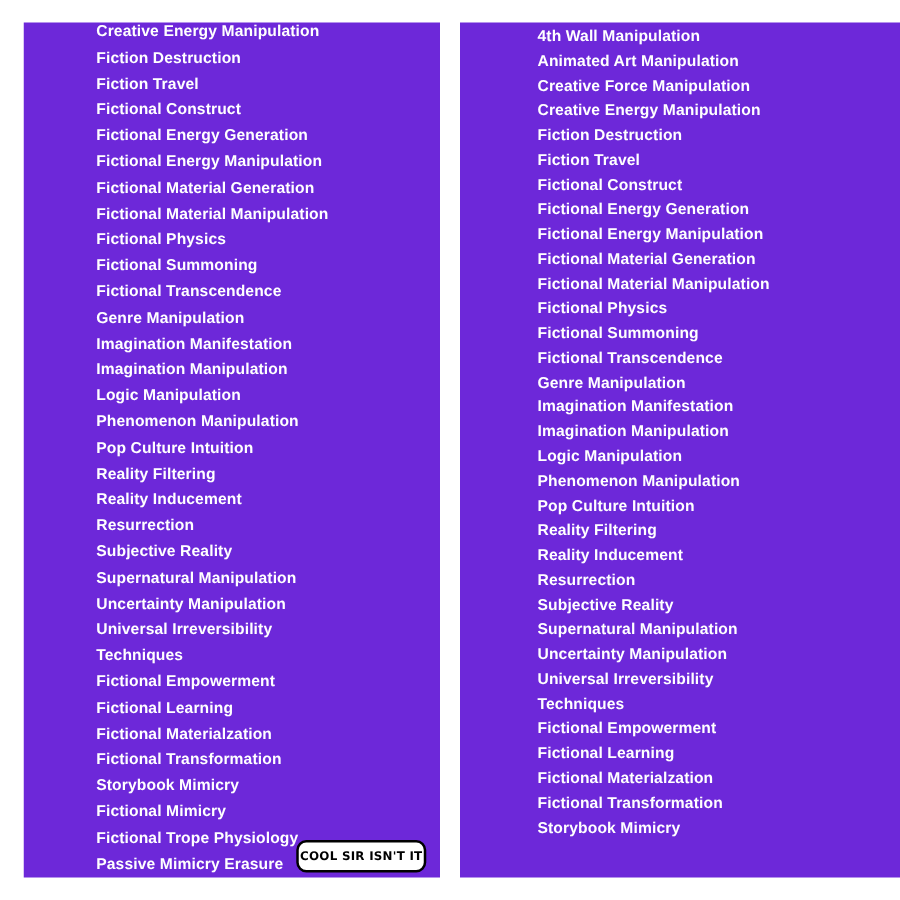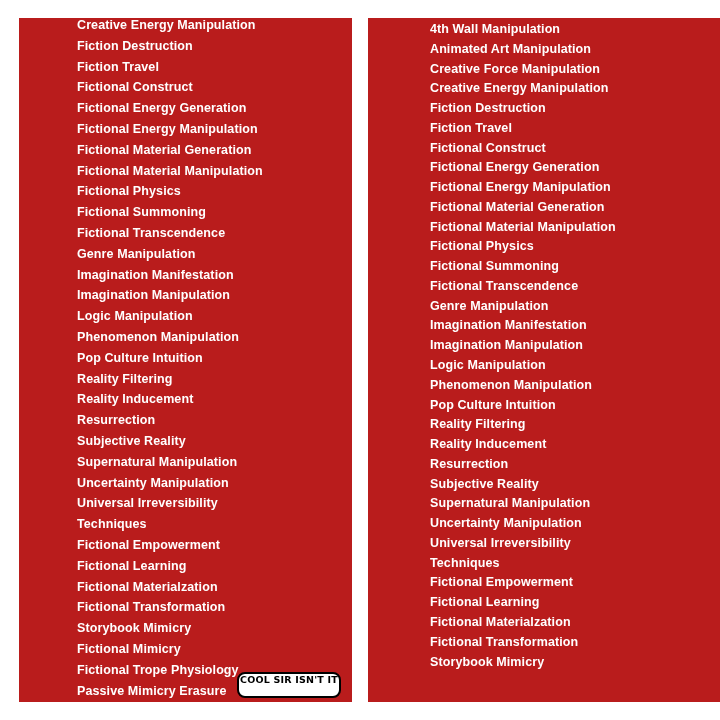--- a/index.html
+++ b/index.html
@@ -14,21 +14,21 @@
   .canvas {
     position: relative;
     width: 720px;
     height: 720px;
     background: #ffffff;
   }
   .panel {
     position: absolute;
     top: 18px;
     height: 684px;
-    background: #b91c1c;
+    background: #6d28d9;
     overflow: hidden;
   }
   .panel.left  { left: 19px;  width: 333px; }
   .panel.right { left: 368px; width: 379px; }
 
   ul.ability-list {
     list-style: none;
     margin: 0;
     padding: 0;
     color: #ffffff;
@@ -56,20 +56,21 @@
     left: 237px;
     top: 672px;
     width: 104px;
     height: 26px;
     box-sizing: border-box;
     background: #ffffff;
     border: 2px solid #000000;
     border-radius: 8px;
     color: #000000;
     display: flex;
+    align-items: center;
     justify-content: center;
     font-family: "DejaVu Sans", sans-serif;
     font-size: 9.5px;
     font-weight: 700;
     letter-spacing: 0.2px;
     white-space: nowrap;
     z-index: 5;
   }
 </style>
 </head>

